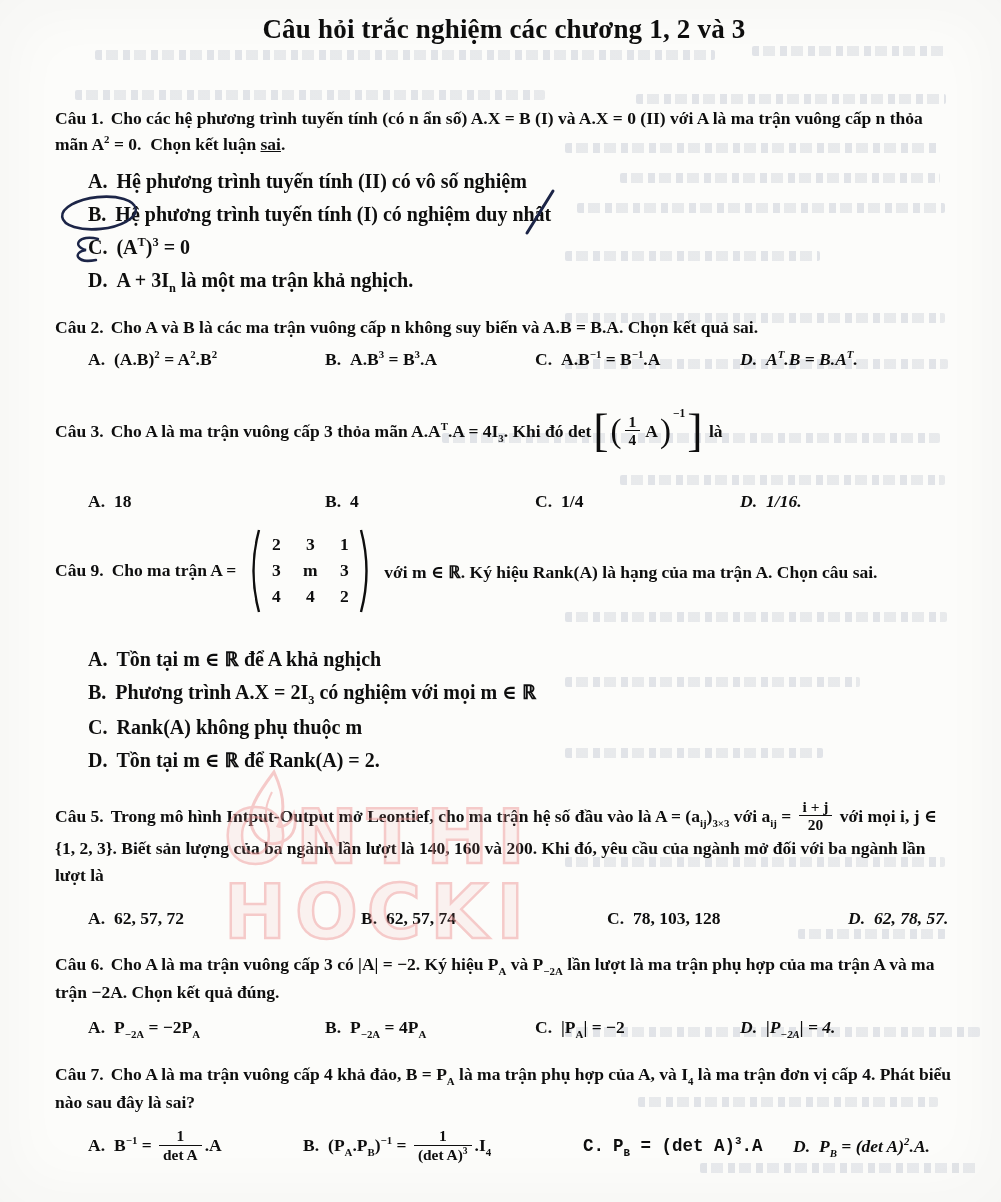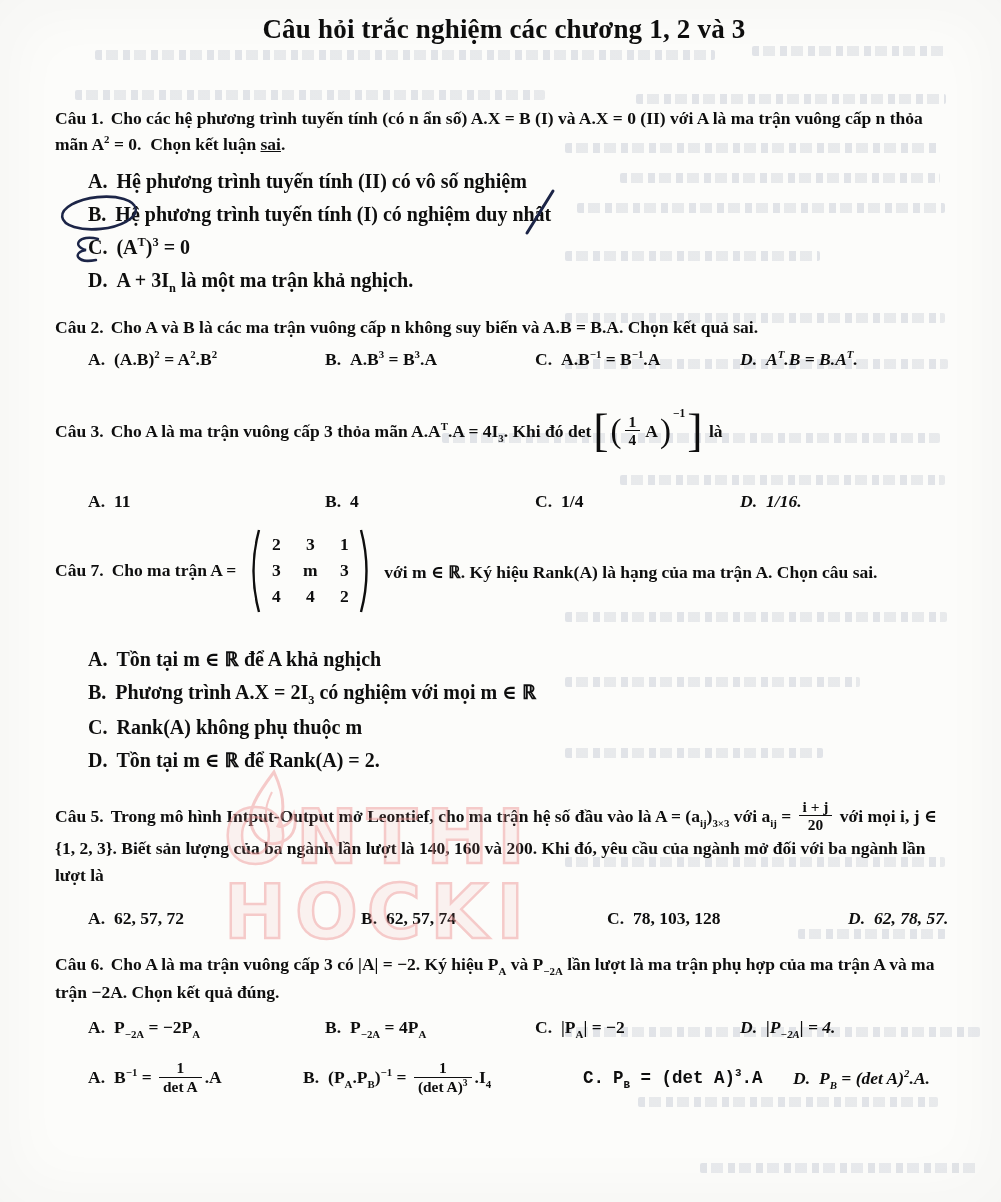--- a/index.html
+++ b/index.html
@@ -133,30 +133,30 @@
       <div class="opt"><span class="opt-label">D.</span><span class="opt-text">A<sup>T</sup>.B = B.A<sup>T</sup>.</span></div>
     </div>
   </section>
 
   <section class="question q3">
     <p class="qtext"><b class="qlabel">Câu 3.</b><span>Cho A là ma trận vuông cấp 3 thỏa mãn A.A<sup>T</sup>.A = 4I<sub>3</sub>. Khi đó det<span class="br">[</span><span class="br2">(</span><span class="frac">
             <span class="num">1</span>
             <span class="den">4</span>
           </span><span class="mvar">A</span><span class="br2">)</span><span class="hexp">−1</span><span class="br">]</span> là</span></p>
     <div class="opts-row mt40">
-      <div class="opt"><span class="opt-label">A.</span><span class="opt-text">11</span></div>
+      <div class="opt"><span class="opt-label">A.</span><span class="opt-text">18</span></div>
       <div class="opt"><span class="opt-label">B.</span><span class="opt-text">4</span></div>
       <div class="opt"><span class="opt-label">C.</span><span class="opt-text">1/4</span></div>
       <div class="opt"><span class="opt-label">D.</span><span class="opt-text">1/16.</span></div>
     </div>
   </section>
 
   <section class="question q4">
     <div class="mline">
-      <b class="qlabel">Câu 7.</b>
+      <b class="qlabel">Câu 9.</b>
       <span class="seg">Cho ma trận A =</span>
       <span class="matrix">
         <svg class="mparen" width="15" height="86" viewBox="0 0 15 86">
             <path d="M13 2 Q2 43 13 84" fill="none" stroke="#0e0e0e" stroke-width="2.4"></path>
           </svg>
         <span class="mcells">
           <span>2</span>
             <span>3</span>
             <span>1</span>
             <span>3</span>
@@ -197,20 +197,21 @@
     <p class="qtext"><b class="qlabel">Câu 6.</b><span>Cho A là ma trận vuông cấp 3 có |A| = −2. Ký hiệu P<sub>A</sub> và P<sub>−2A</sub> lần lượt là ma trận phụ hợp của ma trận A và ma trận −2A. Chọn kết quả đúng.</span></p>
     <div class="opts-row mt12">
       <div class="opt"><span class="opt-label">A.</span><span class="opt-text">P<sub>−2A</sub> = −2P<sub>A</sub></span></div>
       <div class="opt"><span class="opt-label">B.</span><span class="opt-text">P<sub>−2A</sub> = 4P<sub>A</sub></span></div>
       <div class="opt"><span class="opt-label">C.</span><span class="opt-text">|P<sub>A</sub>| = −2</span></div>
       <div class="opt"><span class="opt-label">D.</span><span class="opt-text">|P<sub>−2A</sub>| = 4.</span></div>
     </div>
   </section>
 
   <section class="question q7">
+    <p class="qtext"><b class="qlabel">Câu 7.</b><span>Cho A là ma trận vuông cấp 4 khả đảo, B = P<sub>A</sub> là ma trận phụ hợp của A, và I<sub>4</sub> là ma trận đơn vị cấp 4. Phát biểu nào sau đây là sai?</span></p>
     <div class="opts-row q7row mt14">
       <div class="opt"><span class="opt-label">A.</span><span class="opt-text">B<sup>−1</sup> = <span class="frac">
               <span class="num">1</span>
               <span class="den">det A</span>
             </span>.A</span></div>
       <div class="opt"><span class="opt-label">B.</span><span class="opt-text">(P<sub>A</sub>.P<sub>B</sub>)<sup>−1</sup> = <span class="frac">
               <span class="num">1</span>
               <span class="den">(det A)<sup>3</sup></span>
             </span>.I<sub>4</sub></span></div>
       <div class="opt"><span class="opt-label">C.</span><span class="opt-text">P<sub>B</sub> = (det A)<sup>3</sup>.A</span></div>

